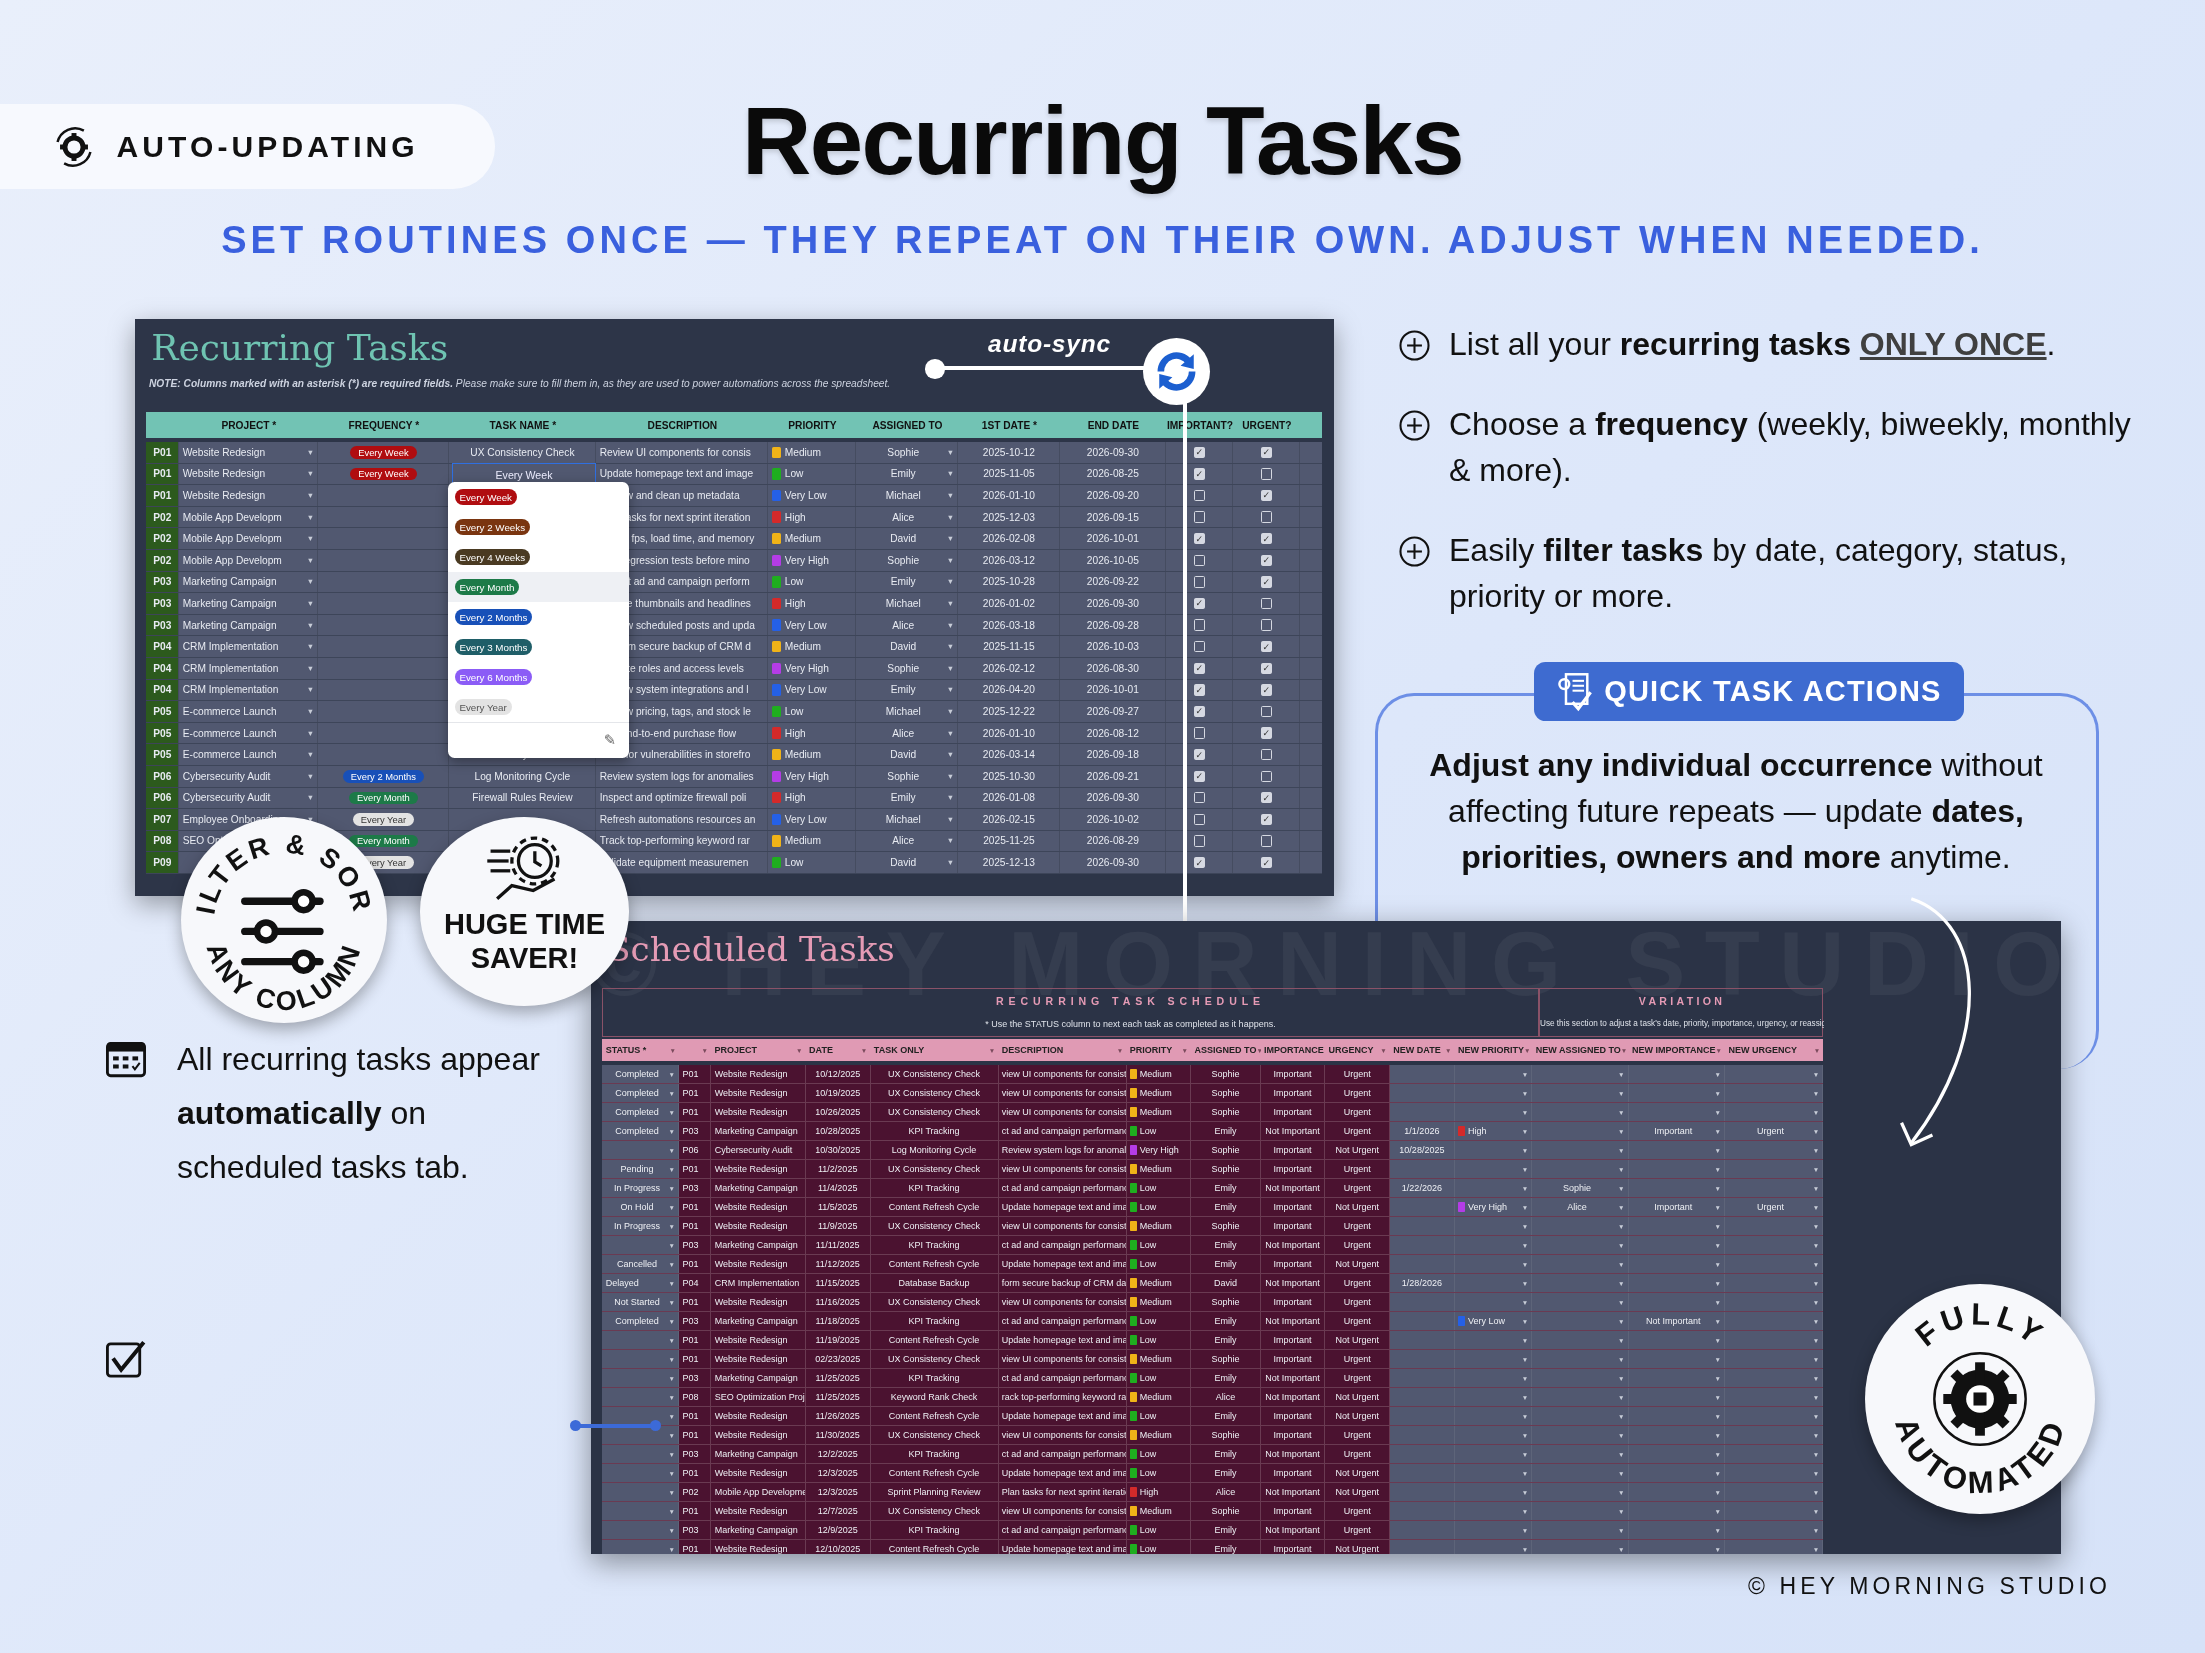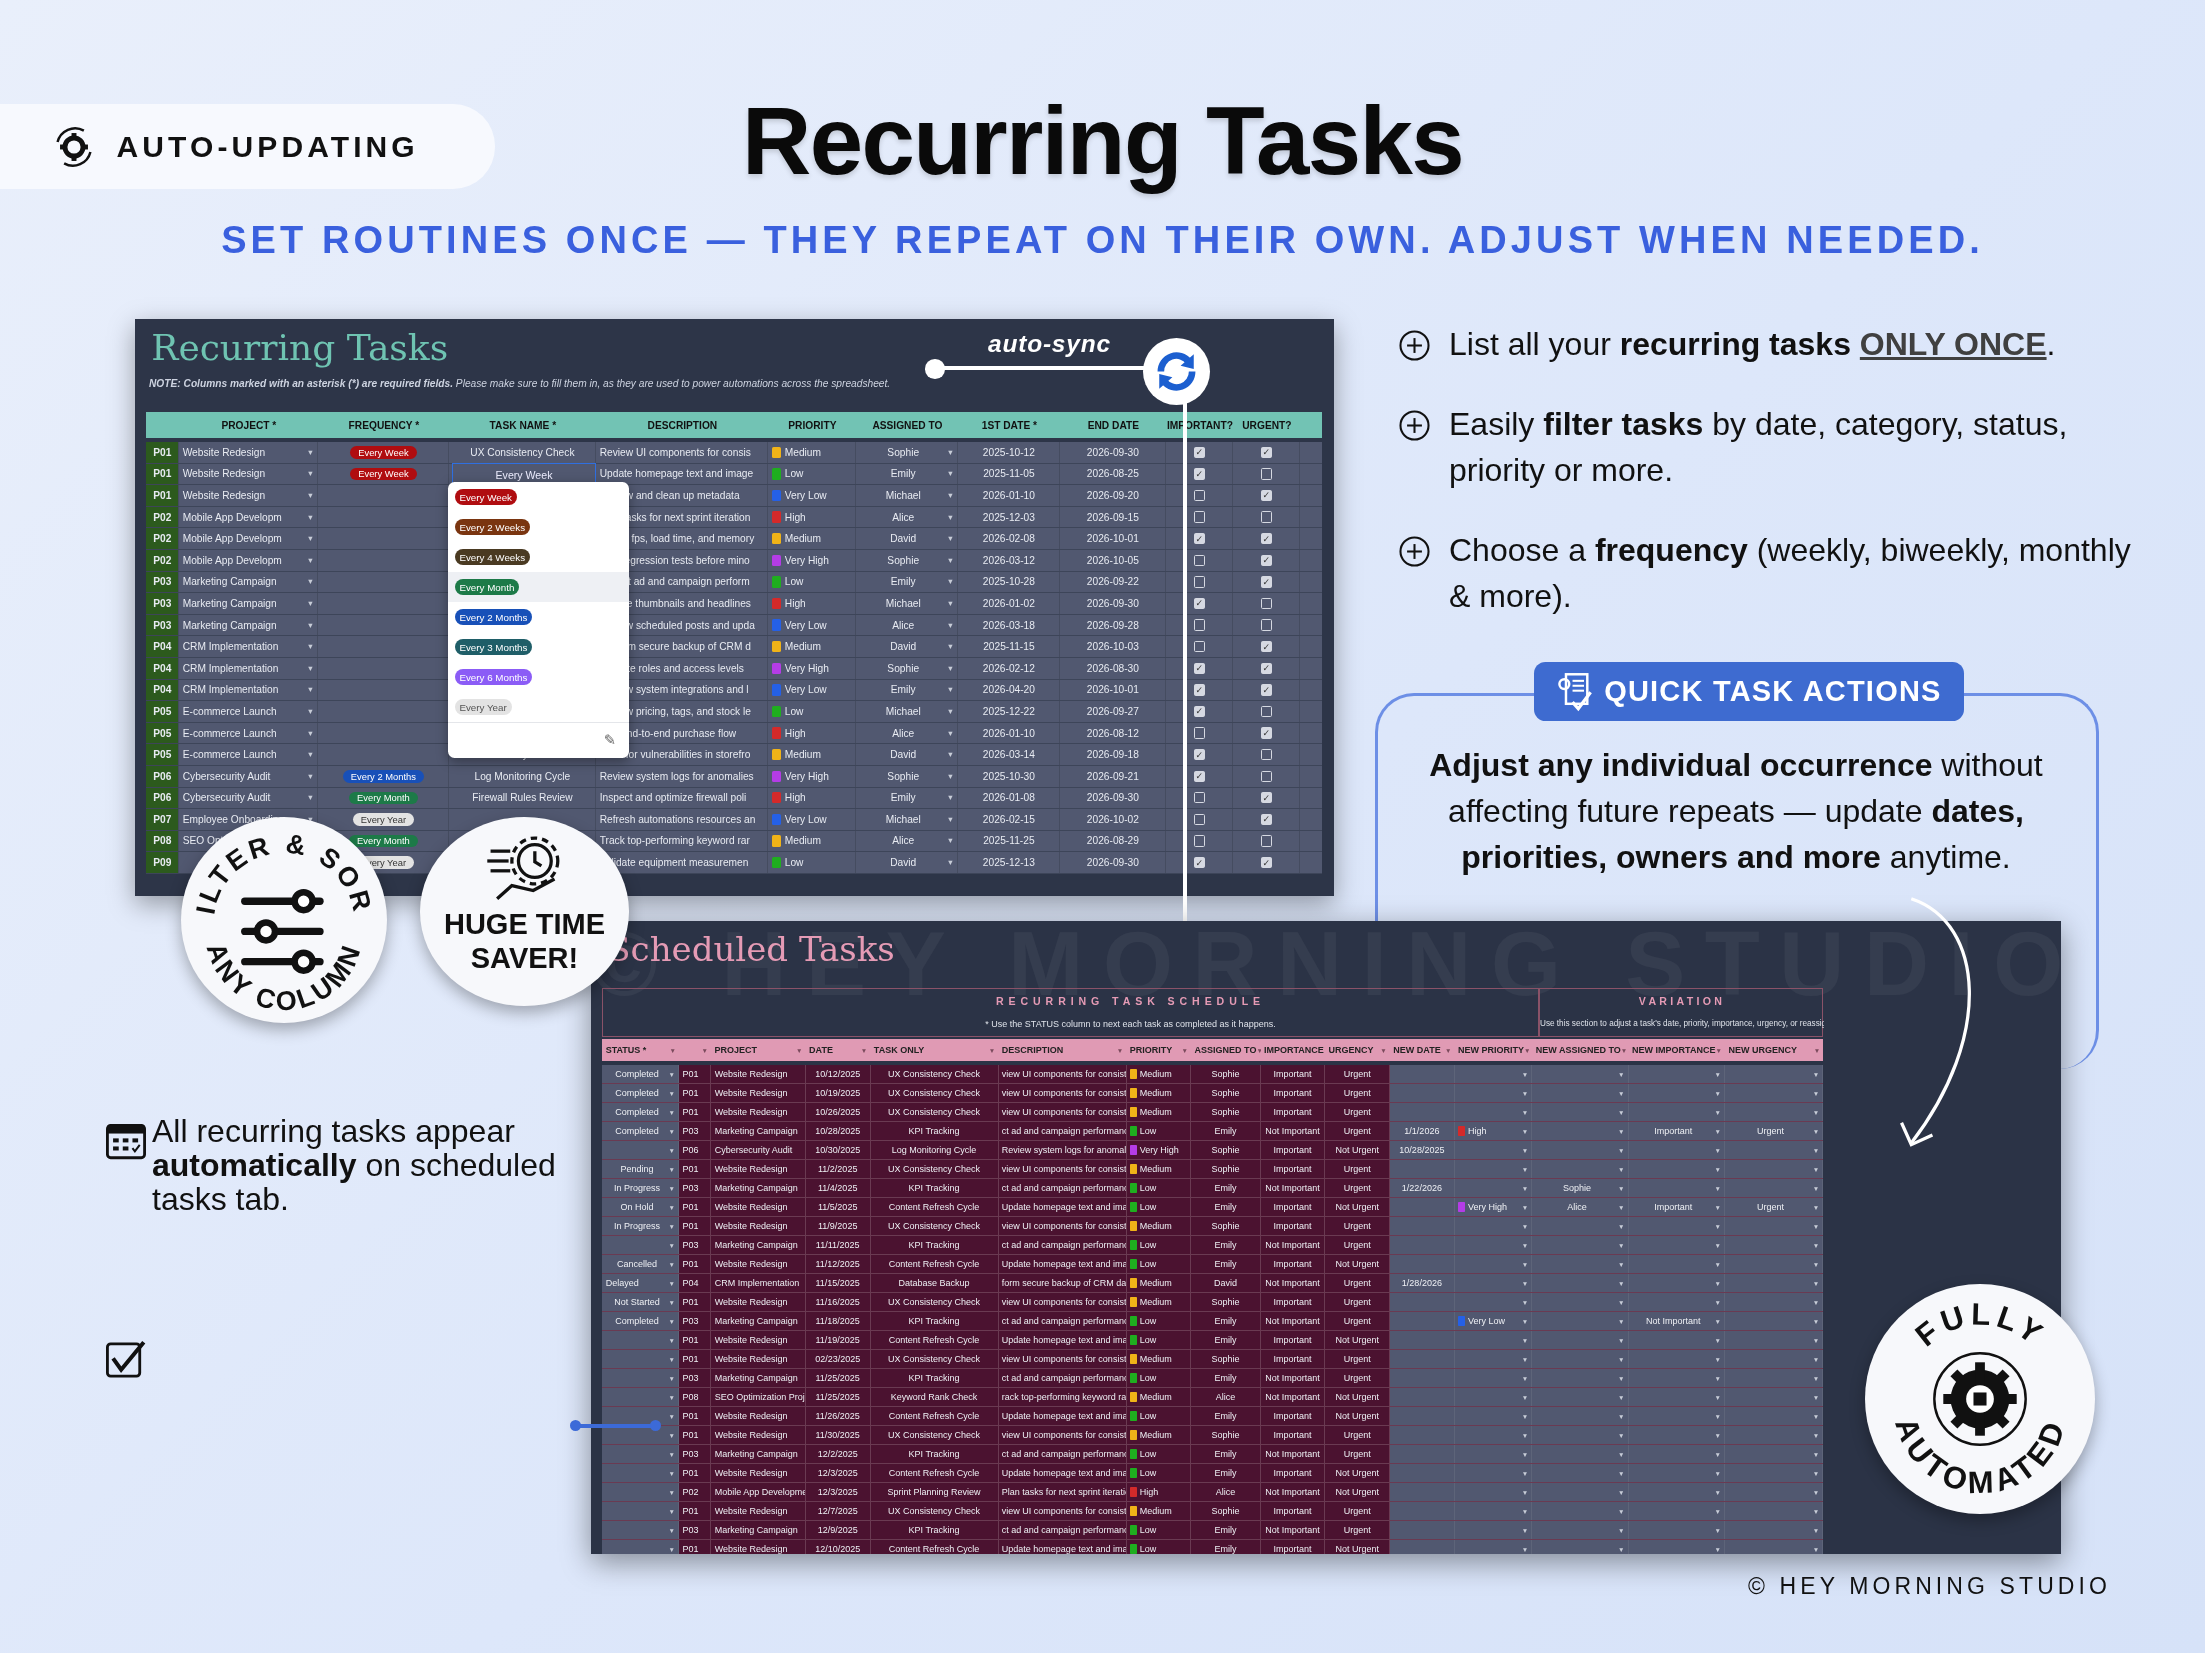--- a/index.html
+++ b/index.html
@@ -103,21 +103,21 @@
   .psq{width:7.4px;height:9.8px;border-radius:0.8px;flex:none}
 
   
   .circle{border-radius:50%;background:#f7f8fb;box-shadow:0 6.5px 16.3px rgba(0,0,0,.3)}
   .filter-badge{left:181px;top:817px;width:206px;height:206px}
   .time-badge{left:420px;top:817px;width:209px;height:189px}
   .time-text{left:0;top:90px;width:209px;text-align:center;font-weight:700;font-size:29px;line-height:34px;color:#111}
   .auto-badge{left:1865px;top:1284px;width:230px;height:230px}
 
   
-  .lb1{left:105px;top:1114px;width:474px;display:flex;gap:5px;font-size:32px;line-height:34px}
+  .lb1{left:105px;top:1032px;width:474px;display:flex;gap:30px;font-size:32px;line-height:54px}
   .lb2{left:105px;top:1336px;width:490px;display:flex;gap:16.3px;font-size:32px;line-height:46px}
   .lb1 b,.lb2 b{font-weight:700}
   .blue-conn{left:574px;top:1424px;width:82px;height:4.1px;background:#3c6ad8}
   .blue-dot{width:11.4px;height:11.4px;border-radius:50%;background:#3c6ad8}
 
   .copyright{left:1748px;top:1573px;font-size:23px;letter-spacing:4.1px;color:#111}
 </style>
 </head>
 <body>
 
@@ -744,29 +744,29 @@
         <line x1="11" y1="20" x2="29" y2="20" stroke="#111" stroke-width="2.5"></line>
       </svg>
   <div><span>List all your </span><b>recurring tasks</b><span> </span><span class="red">ONLY ONCE</span><span>.</span></div>
     </div>
     <div class="bullet">
       <svg class="ic" width="33" height="33" viewBox="0 0 40 40">
         <circle cx="20" cy="20" r="17" fill="none" stroke="#111" stroke-width="2.5"></circle>
         <line x1="20" y1="11" x2="20" y2="29" stroke="#111" stroke-width="2.5"></line>
         <line x1="11" y1="20" x2="29" y2="20" stroke="#111" stroke-width="2.5"></line>
       </svg>
-  <div><span>Easily </span><b>filter tasks</b><span> by date, category, status, priority or more.</span><span class="red"></span><span></span></div>
+  <div><span>Choose a </span><b>frequency</b><span> (weekly, biweekly, monthly &amp; more).</span><span class="red"></span><span></span></div>
     </div>
     <div class="bullet">
       <svg class="ic" width="33" height="33" viewBox="0 0 40 40">
         <circle cx="20" cy="20" r="17" fill="none" stroke="#111" stroke-width="2.5"></circle>
         <line x1="20" y1="11" x2="20" y2="29" stroke="#111" stroke-width="2.5"></line>
         <line x1="11" y1="20" x2="29" y2="20" stroke="#111" stroke-width="2.5"></line>
       </svg>
-  <div><span>Choose a </span><b>frequency</b><span> (weekly, biweekly, monthly &amp; more).</span><span class="red"></span><span></span></div>
+  <div><span>Easily </span><b>filter tasks</b><span> by date, category, status, priority or more.</span><span class="red"></span><span></span></div>
     </div>
   </div>
 
 <div class="abs qa-box"></div>
 <div class="abs qa-badge">
   <svg width="38" height="41" viewBox="0 0 46 50">
     <rect x="12" y="4" width="26" height="36" fill="none" stroke="#fff" stroke-width="3"></rect>
     <g stroke="#fff" stroke-width="2.5">
         <line x1="20" y1="12" x2="34" y2="12"></line>
         <line x1="20" y1="18" x2="34" y2="18"></line>

